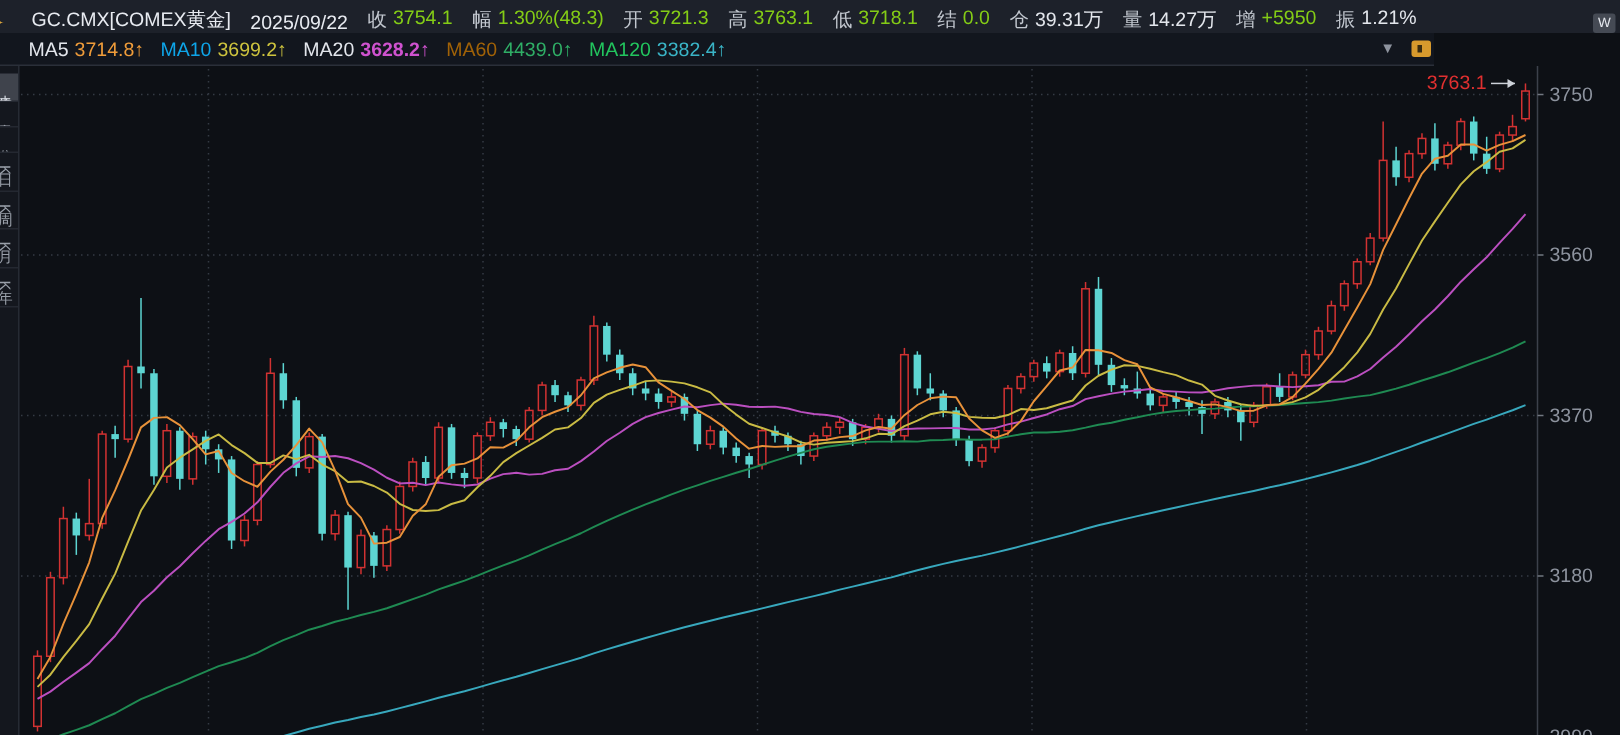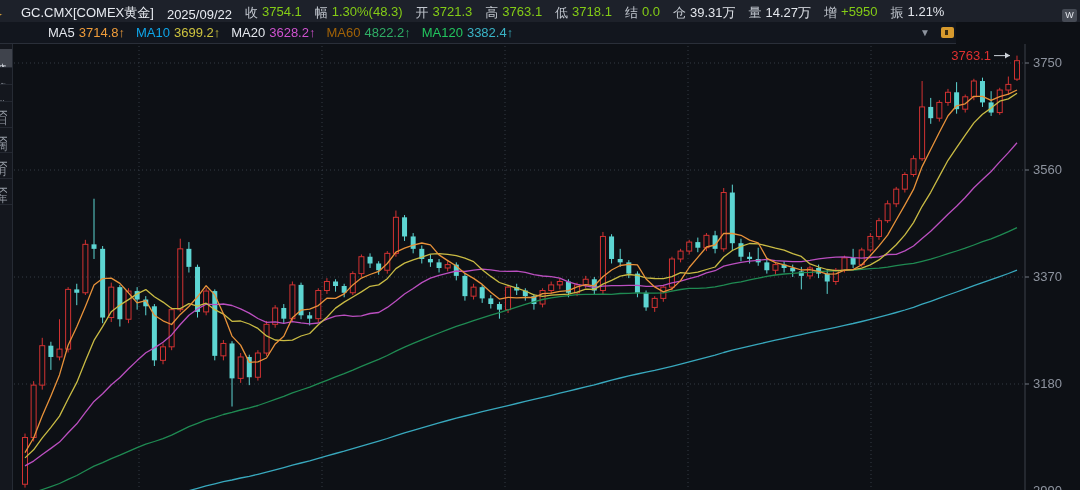--- a/index.html
+++ b/index.html
@@ -3,21 +3,21 @@
 <meta charset="utf-8">
 <style>
   html,body{margin:0;padding:0;background:#0d1015;}
   body{width:1080px;height:490px;position:relative;overflow:hidden;
        font-family:"Liberation Sans","DejaVu Sans",sans-serif;color:#c9cdd5;}
   
   .row1{position:absolute;left:0;top:0;width:1080px;height:22px;background:#1d212a;
         display:flex;align-items:flex-end;gap:13px;font-size:13px;white-space:nowrap;z-index:3;}
   .row2{position:absolute;left:0;top:22px;width:956px;height:22px;background:#12161e;
         display:flex;align-items:center;gap:11px;font-size:13px;white-space:nowrap;z-index:3;
-        border-bottom:1px solid #2a2f39;box-sizing:border-box;padding-left:29px;}
+        border-bottom:1px solid #2a2f39;box-sizing:border-box;}
   .clipicon{display:inline-block;width:8px;overflow:hidden;flex:0 0 8px;}
   .clipicon>span{display:inline-block;margin-left:-7px;font-size:12px;}
   .gold{color:#d9a43c}
   .sym{color:#e8ebf1;}
   .date{color:#e8ebf1;}
   .fld{display:inline-flex;gap:4px;}
   .lbl{color:#c2c7cf;}
   .red{color:#84cc16;} .wht{color:#e3e6ec;}
   .spacer{flex:1;}
   .wicon{width:15px;height:13px;background:#454a54;border-radius:2px;color:#e6e9ef;
@@ -102,25 +102,25 @@
       <span class="ma-item">
         <span style="color: rgb(227, 230, 236);">MA5</span>
         <span style="color: rgb(239, 156, 58);">3714.8↑</span>
       </span>
       <span class="ma-item">
         <span style="color: #0ea5e9;">MA10</span>
         <span style="color: rgb(205, 195, 62);">3699.2↑</span>
       </span>
       <span class="ma-item">
         <span style="color: rgb(227, 230, 236);">MA20</span>
-        <span style="color: rgb(207, 82, 207);">3628.2↑</span>
+        <span style="color: rgb(207, 82, 207); font-weight: bold;">3628.2↑</span>
       </span>
       <span class="ma-item">
         <span style="color: #a16207;">MA60</span>
-        <span style="color: rgb(47, 174, 102);">4822.2↑</span>
+        <span style="color: rgb(47, 174, 102);">4439.0↑</span>
       </span>
       <span class="ma-item">
         <span style="color: #22c55e;">MA120</span>
         <span style="color: rgb(58, 180, 198);">3382.4↑</span>
       </span>
     </span>
   <span class="spacer"></span>
   <span class="chev">▼</span>
   <span class="badge"></span>
 </div>

